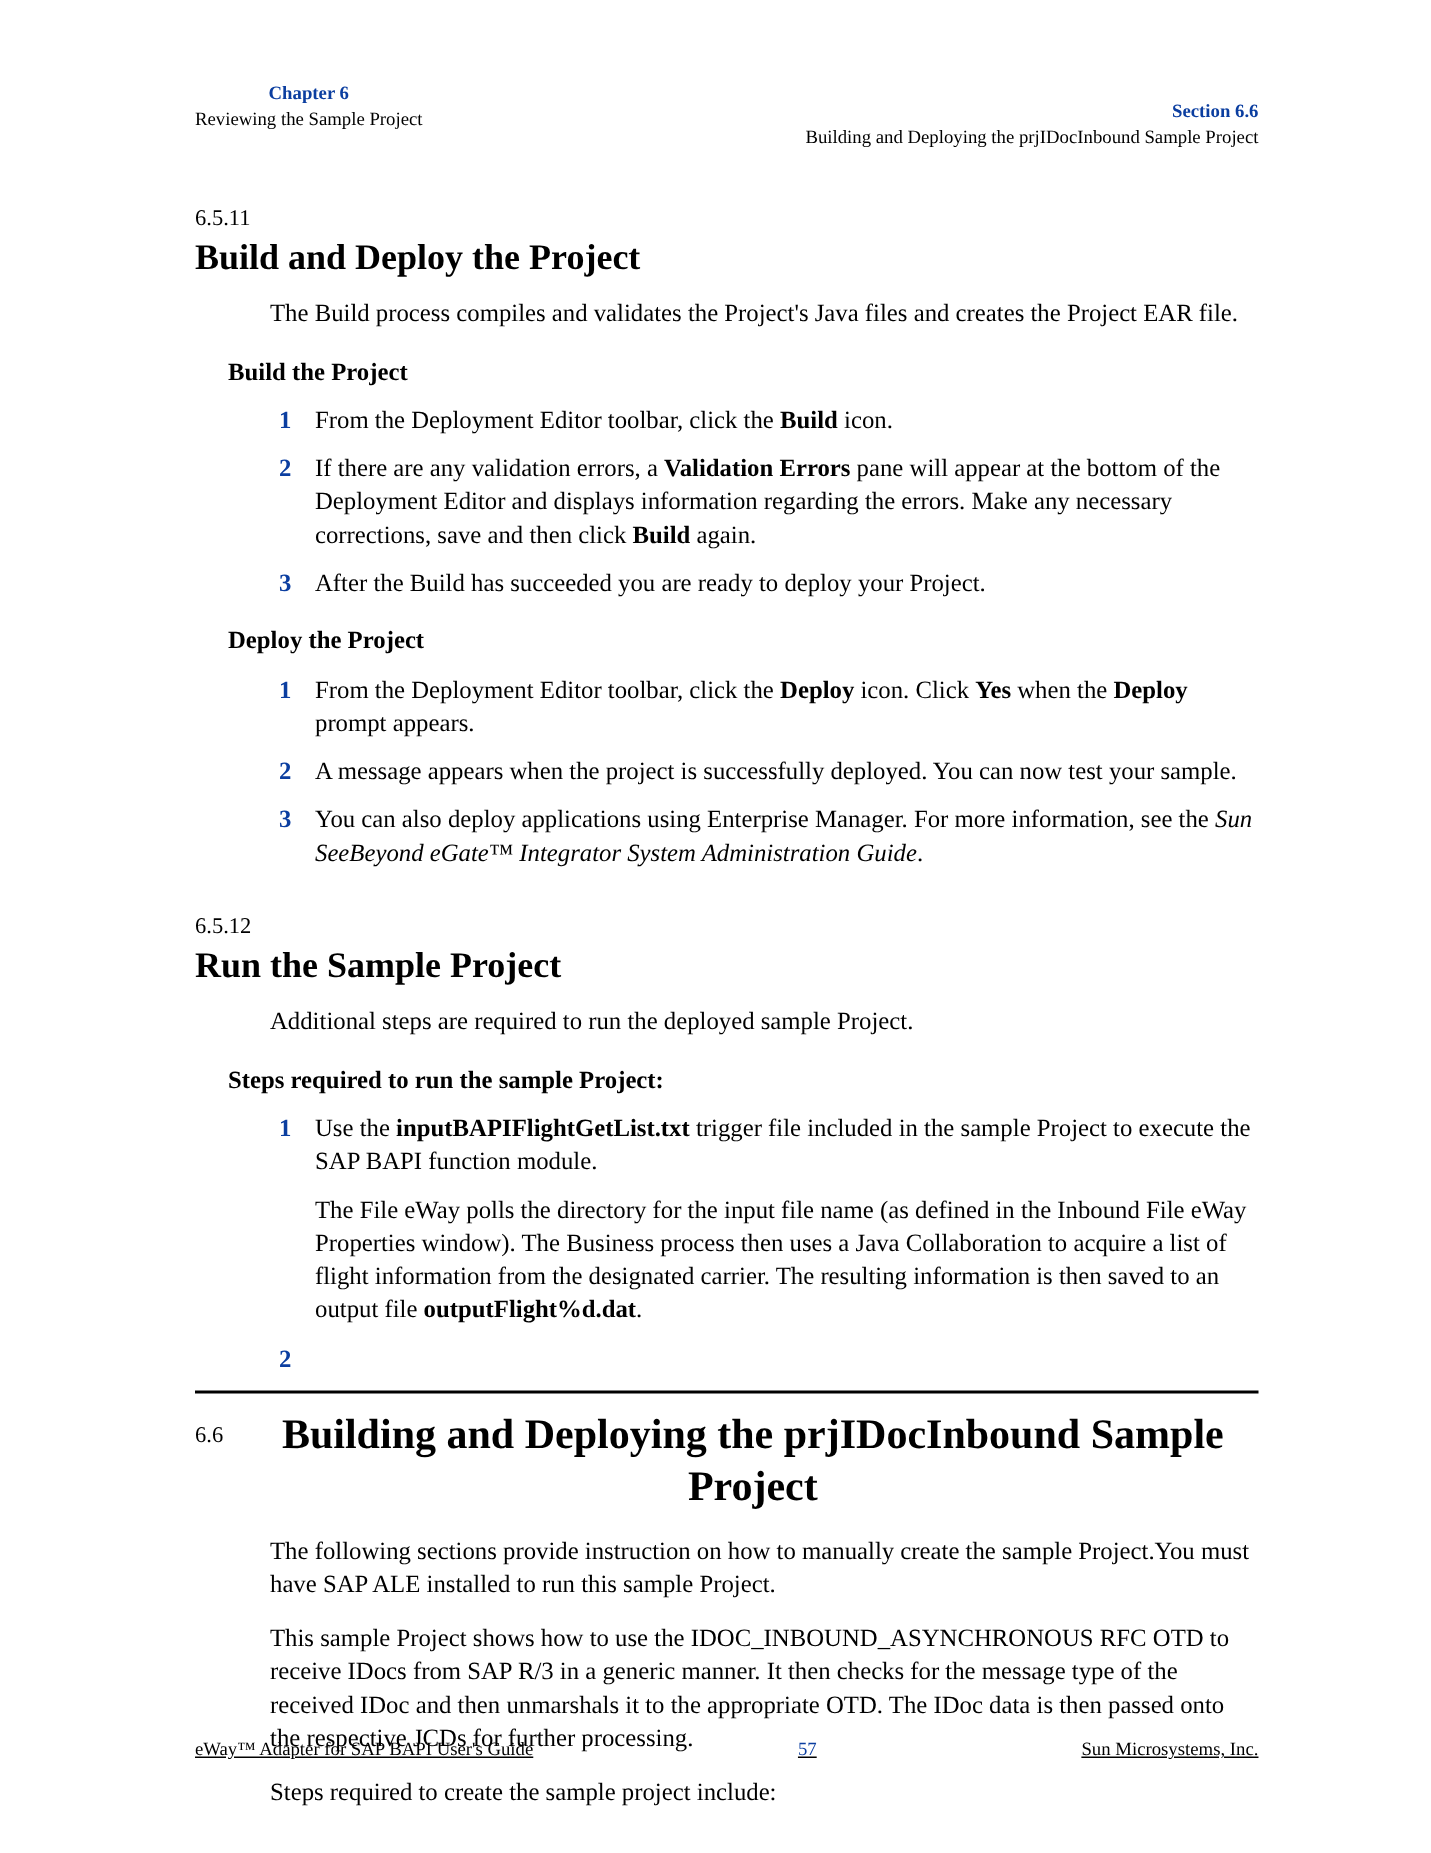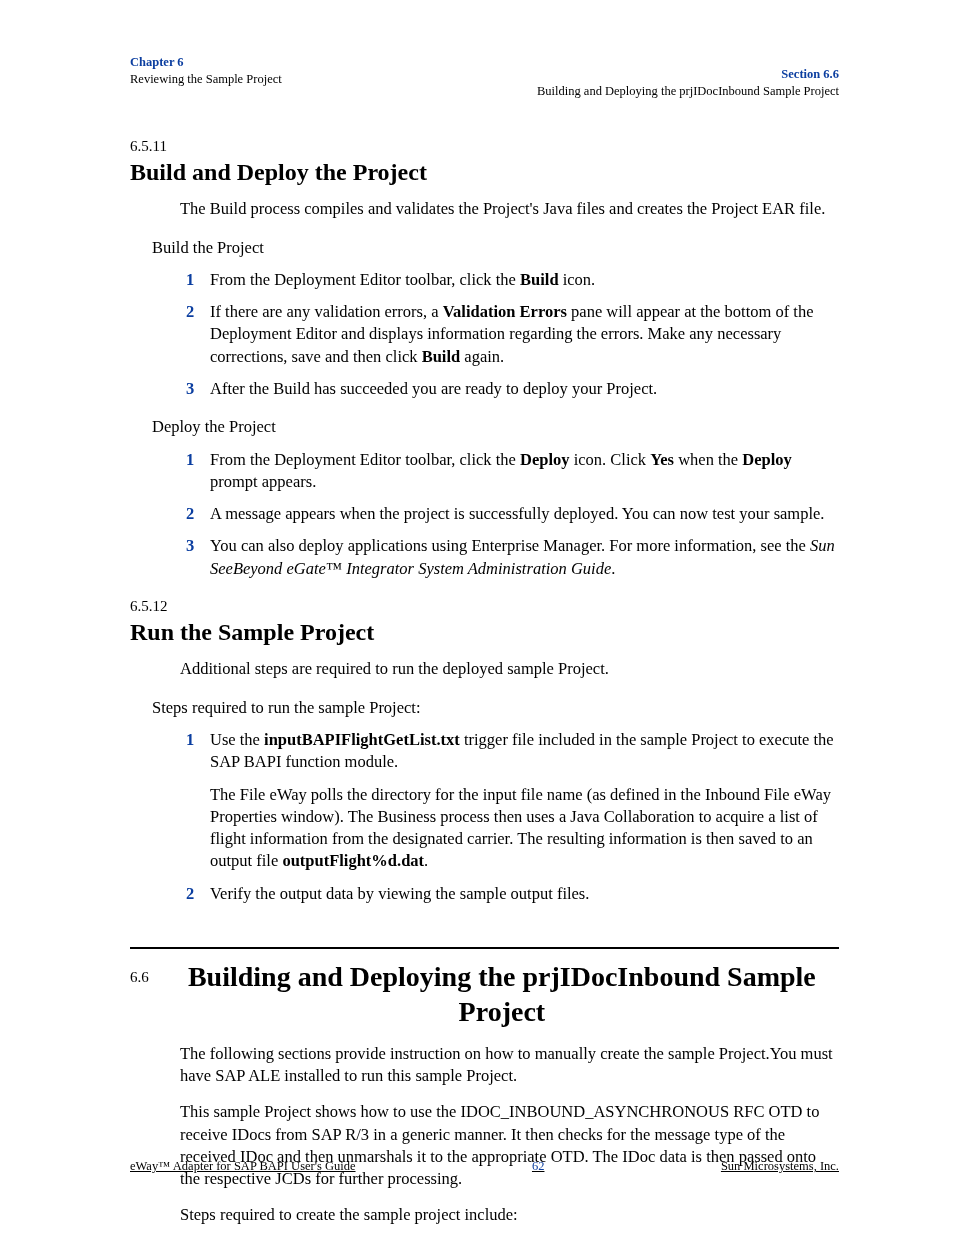--- a/index.html
+++ b/index.html
@@ -14,21 +14,21 @@
     line-height: 1.35;
   }
   .page {
     padding: 54px 115px 0 130px;
   }
   .header-line {
     display: flex;
     justify-content: space-between;
     font-size: 12.5px;
   }
-  .header-left { text-align: left; }
+  .header-left { text-align: center; }
   .header-right { text-align: right; margin-top: 12px; }
   .blue-bold { color: #0b3ea0; font-weight: bold; }
   .sec-heading {
     display: flex;
     align-items: baseline;
     margin-top: 36px;
     margin-bottom: 10px;
     flex-direction: column;
   }
   .sec-num {
@@ -37,21 +37,21 @@
   }
   .sec-title {
     font-size: 24px;
     font-weight: bold;
   }
   .body-indent {
     margin-left: 50px;
   }
   .para { margin-top: 8px; }
   .sub-bold {
-    font-weight: normal;
+    font-weight: bold;
     margin-top: 16px;
     margin-left: 22px;
   }
   ol.num-list {
     list-style: none;
     margin-left: 50px;
     margin-top: 8px;
   }
   ol.num-list > li {
     position: relative;
@@ -153,48 +153,47 @@
     <li>
       <span class="list-num">2</span>
       <span>A message appears when the project is successfully deployed. You can now test your sample.</span>
     </li>
     <li>
       <span class="list-num">3</span>
       <span>You can also deploy applications using Enterprise Manager. For more information, see the </span><i>Sun SeeBeyond eGate™ Integrator System Administration Guide</i><span>.</span>
     </li>
   </ol>
 
-  <div class="sec-heading" style="margin-top:16px;">
+  <div class="sec-heading" style="margin-top:28px;">
     <span class="sec-num">6.5.12</span>
     <span class="sec-title">Run the Sample Project</span>
   </div>
   <div class="body-indent para">Additional steps are required to run the deployed sample Project.</div>
   <div class="sub-bold">Steps required to run the sample Project:</div>
   <ol class="num-list">
     <li>
       <span class="list-num">1</span>
       <span>Use the </span><b>inputBAPIFlightGetList.txt</b><span> trigger file included in the sample Project to execute the SAP BAPI function module.</span>
       <div class="list-para">
         <span>The File eWay polls the directory for the input file name (as defined in the Inbound File eWay Properties window). The Business process then uses a Java Collaboration to acquire a list of flight information from the designated carrier. The resulting information is then saved to an output file </span><b>outputFlight%d.dat</b><span>.</span>
       </div>
     </li>
     <li>
       <span class="list-num">2</span>
-      <span>Verify the output data by viewing the sample output files.</span>
     </li>
   </ol>
 
   <hr class="hr-heavy">
   <div class="h1-heading">
     <span class="h1-num">6.6</span>
     <span class="h1-title">Building and Deploying the prjIDocInbound Sample Project</span>
   </div>
   <div class="body-indent para">The following sections provide instruction on how to manually create the sample Project.You must have SAP ALE installed to run this sample Project.</div>
   <div class="body-indent para" style="margin-top:14px;">This sample Project shows how to use the IDOC_INBOUND_ASYNCHRONOUS RFC OTD to receive IDocs from SAP R/3 in a generic manner. It then checks for the message type of the received IDoc and then unmarshals it to the appropriate OTD. The IDoc data is then passed onto the respective JCDs for further processing.</div>
   <div class="body-indent para" style="margin-top:14px;">Steps required to create the sample project include:</div>
 
 </div>
 
 <div class="footer">
   <span>eWay™ Adapter for SAP BAPI User's Guide</span>
-  <span class="pg">62</span>
+  <span class="pg">57</span>
   <span>Sun Microsystems, Inc.</span>
 </div>
 
 </body></html>

